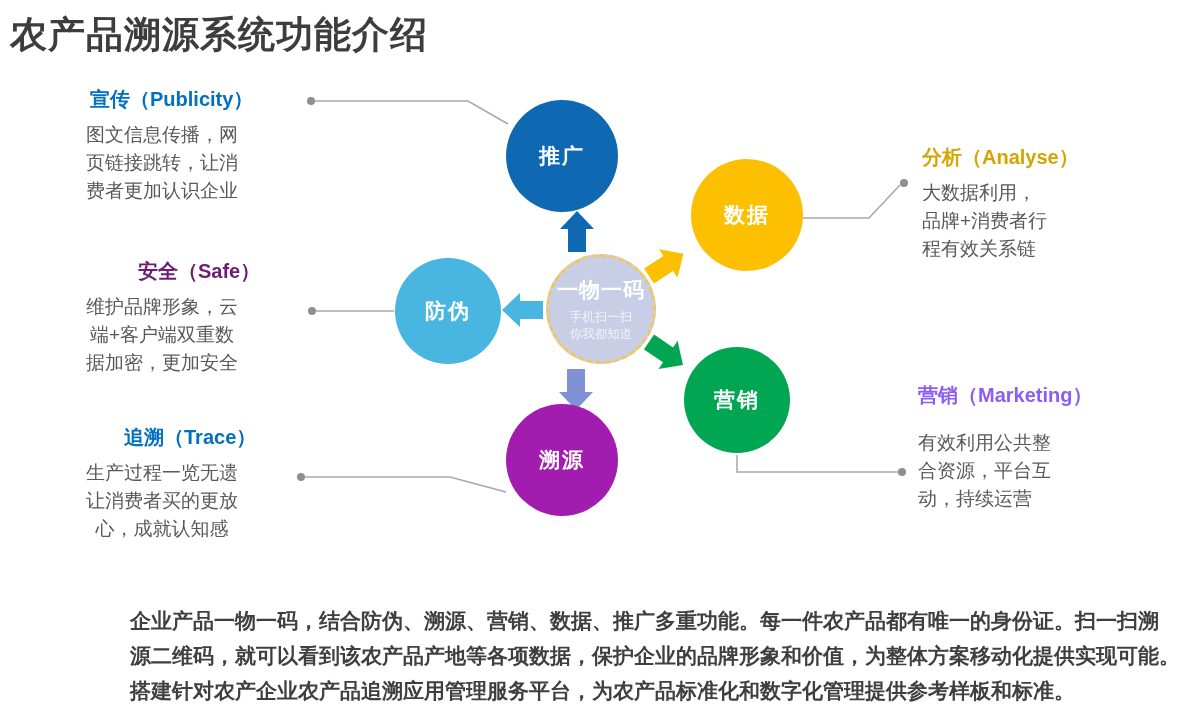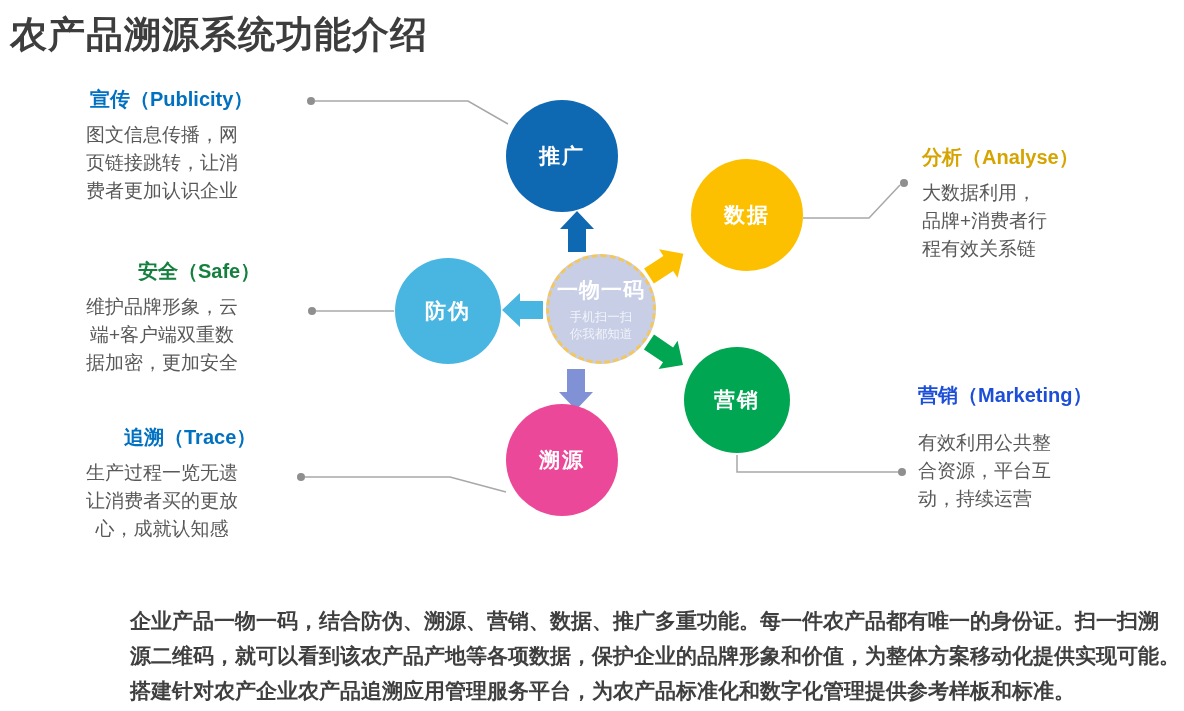--- a/index.html
+++ b/index.html
@@ -76,60 +76,60 @@
 </div>
 
 <div class="node" style="left: 395px; top: 258px; width: 106px; height: 106px; background-color: rgb(73, 182, 225);">
   <span class="node-label">防伪</span>
 </div>
 
 <div class="node" style="left: 684px; top: 347px; width: 106px; height: 106px; background-color: rgb(0, 166, 81);">
   <span class="node-label">营销</span>
 </div>
 
-<div class="node" style="left: 506px; top: 404px; width: 112px; height: 112px; background-color: #ec4899;">
+<div class="node" style="left: 506px; top: 404px; width: 112px; height: 112px; background-color: #a21caf;">
   <span class="node-label">溯源</span>
 </div>
 
 <div class="center-node" style="background-color: rgb(199, 206, 229); border-color: rgb(242, 199, 95);">
   <div class="center-title">一物一码</div>
   <div class="center-sub">手机扫一扫</div>
   <div class="center-sub">你我都知道</div>
 </div>
 
 <div class="ann left-ann" style="left:86px;top:86px">
   <div class="ann-title ml-publicity" style="color: rgb(0, 112, 192);">宣传（Publicity）</div>
   <div class="ann-desc">图文信息传播，网
 页链接跳转，让消
 费者更加认识企业</div>
 </div>
 
 <div class="ann left-ann" style="left:86px;top:258px">
-  <div class="ann-title ml-safe" style="color: #15803d;">安全（Safe）</div>
+  <div class="ann-title ml-safe" style="color: #701a75;">安全（Safe）</div>
   <div class="ann-desc">维护品牌形象，云
 端+客户端双重数
 据加密，更加安全</div>
 </div>
 
 <div class="ann left-ann" style="left:86px;top:424px">
   <div class="ann-title ml-trace" style="color: rgb(0, 112, 192);">追溯（Trace）</div>
   <div class="ann-desc">生产过程一览无遗
 让消费者买的更放
 心，成就认知感</div>
 </div>
 
 <div class="ann" style="left:922px;top:144px;width:210px">
   <div class="ann-title" style="color: rgb(214, 164, 0);">分析（Analyse）</div>
   <div class="ann-desc">大数据利用，
 品牌+消费者行
 程有效关系链</div>
 </div>
 
 <div class="ann ann-marketing" style="left:918px;top:382px;width:220px">
-  <div class="ann-title" style="color: #1d4ed8;">营销（Marketing）</div>
+  <div class="ann-title" style="color: #8b5cf6;">营销（Marketing）</div>
   <div class="ann-desc">有效利用公共整
 合资源，平台互
 动，持续运营</div>
 </div>
 
 <p class="footer-text">企业产品一物一码，结合防伪、溯源、营销、数据、推广多重功能。每一件农产品都有唯一的身份证。扫一扫溯
 源二维码，就可以看到该农产品产地等各项数据，保护企业的品牌形象和价值，为整体方案移动化提供实现可能。
 搭建针对农产企业农产品追溯应用管理服务平台，为农产品标准化和数字化管理提供参考样板和标准。</p>
 
 </body></html>

